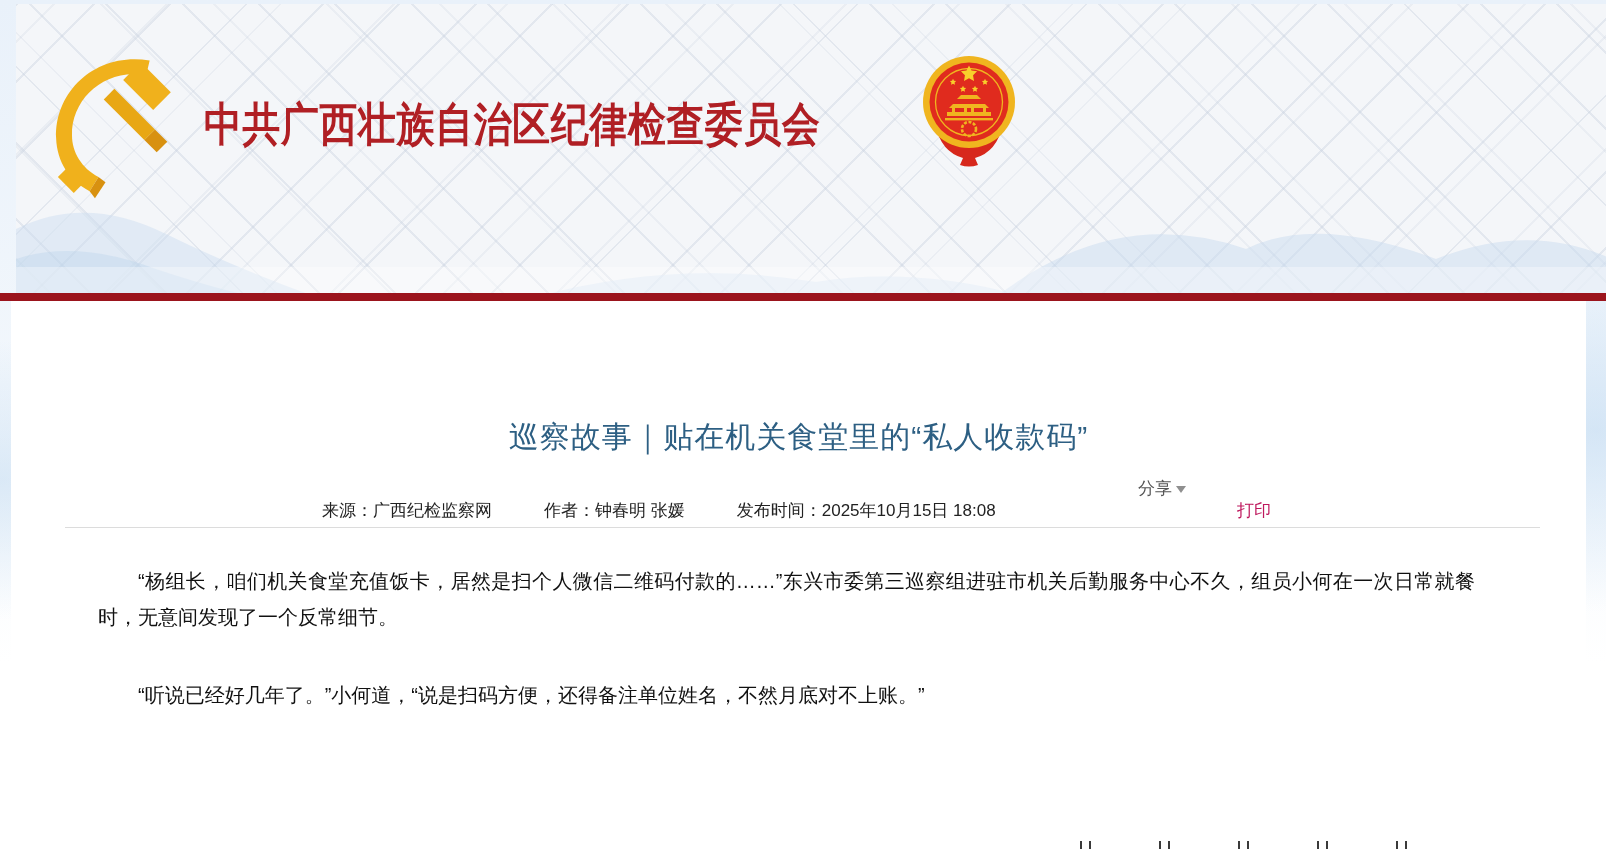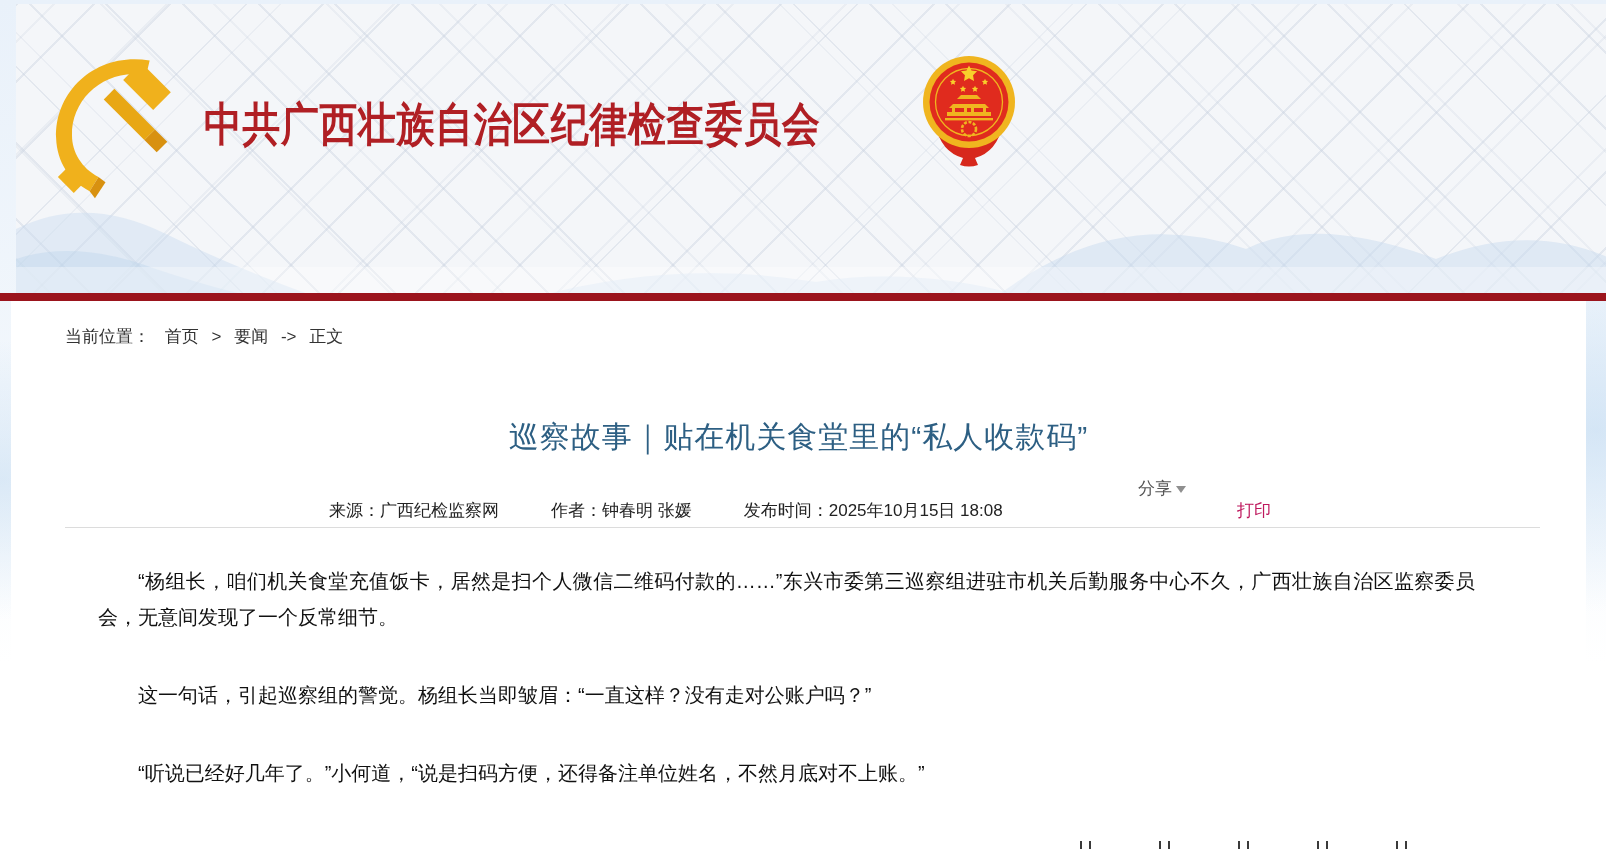--- a/index.html
+++ b/index.html
@@ -59,21 +59,21 @@
     position:absolute;top:116px;left:0;right:0;margin:0;
     text-align:center;font-size:30px;line-height:40px;font-weight:400;color:#2d5f83;
     letter-spacing:1px;
   }
   .share{
     position:absolute;top:176px;left:1127px;display:flex;align-items:center;gap:4px;
     font-size:17px;color:#555;cursor:pointer;
   }
   .tri{width:0;height:0;border:5px solid transparent;border-top:7px solid #8f8f8f;margin-top:6px;}
   .meta{
-    position:absolute;top:198px;left:318px;display:flex;align-items:center;
+    position:absolute;top:198px;left:311px;display:flex;align-items:center;
     font-size:17px;color:#222;line-height:24px;white-space:nowrap;
   }
   .meta .group{margin-right:52px;}
   .meta .group:last-child{margin-right:0;}
   .print{
     position:absolute;top:198px;left:1226px;font-size:17px;color:#be185d;cursor:pointer;line-height:24px;
   }
   .meta-divider{position:absolute;top:226px;left:54px;right:46px;border-top:1px solid #dcdcdc;}
   .article-body{
     position:absolute;top:262px;left:87px;right:111px;
@@ -138,48 +138,39 @@
         </g>
         <circle cx="50" cy="77" r="7" fill="none" stroke="#f0b51f" stroke-width="2.6" stroke-dasharray="3 1.6"></circle>
       </svg>
     </div>
   </header>
 
   <div class="red-bar"></div>
 
   <main class="content">
 
-    <nav class="breadcrumb">
-      <span class="lbl">当前位置：</span>
-      <a>首页</a>
-      <span class="sep">&gt;</span>
-      <a>要闻</a>
-      <span class="sep">-&gt;</span>
-      <span>正文</span>
-    </nav>
 
     <h1 class="article-title">巡察故事｜贴在机关食堂里的“私人收款码”</h1>
 
     <div class="share">
       <span>分享</span>
       <span class="tri"></span>
     </div>
 
     <div class="meta">
       <span class="group"><span>来源：</span><span>广西纪检监察网</span></span>
       <span class="group"><span>作者：</span><span>钟春明 张媛</span></span>
       <span class="group"><span>发布时间：</span><span>2025年10月15日 18:08</span></span>
     </div>
 
     <div class="print">打印</div>
 
     <div class="meta-divider"></div>
 
     <div class="article-body">
-      <p>“杨组长，咱们机关食堂充值饭卡，居然是扫个人微信二维码付款的……”东兴市委第三巡察组进驻市机关后勤服务中心不久，广西壮族自治区监察委员会，无意间发现了一个反常细节。</p>
-      <p>这一句话，引起巡察组的警觉。杨组长当即皱眉：“一直这样？没有走对公账户吗？”</p>
+      <p>“杨组长，咱们机关食堂充值饭卡，居然是扫个人微信二维码付款的……”东兴市委第三巡察组进驻市机关后勤服务中心不久，组员小何在一次日常就餐时，无意间发现了一个反常细节。</p>
       <p>“听说已经好几年了。”小何道，“说是扫码方便，还得备注单位姓名，不然月底对不上账。”</p>
     </div>
 
     <div class="clip-marks"></div>
 
   </main>
 </div>
 
 </body></html>

